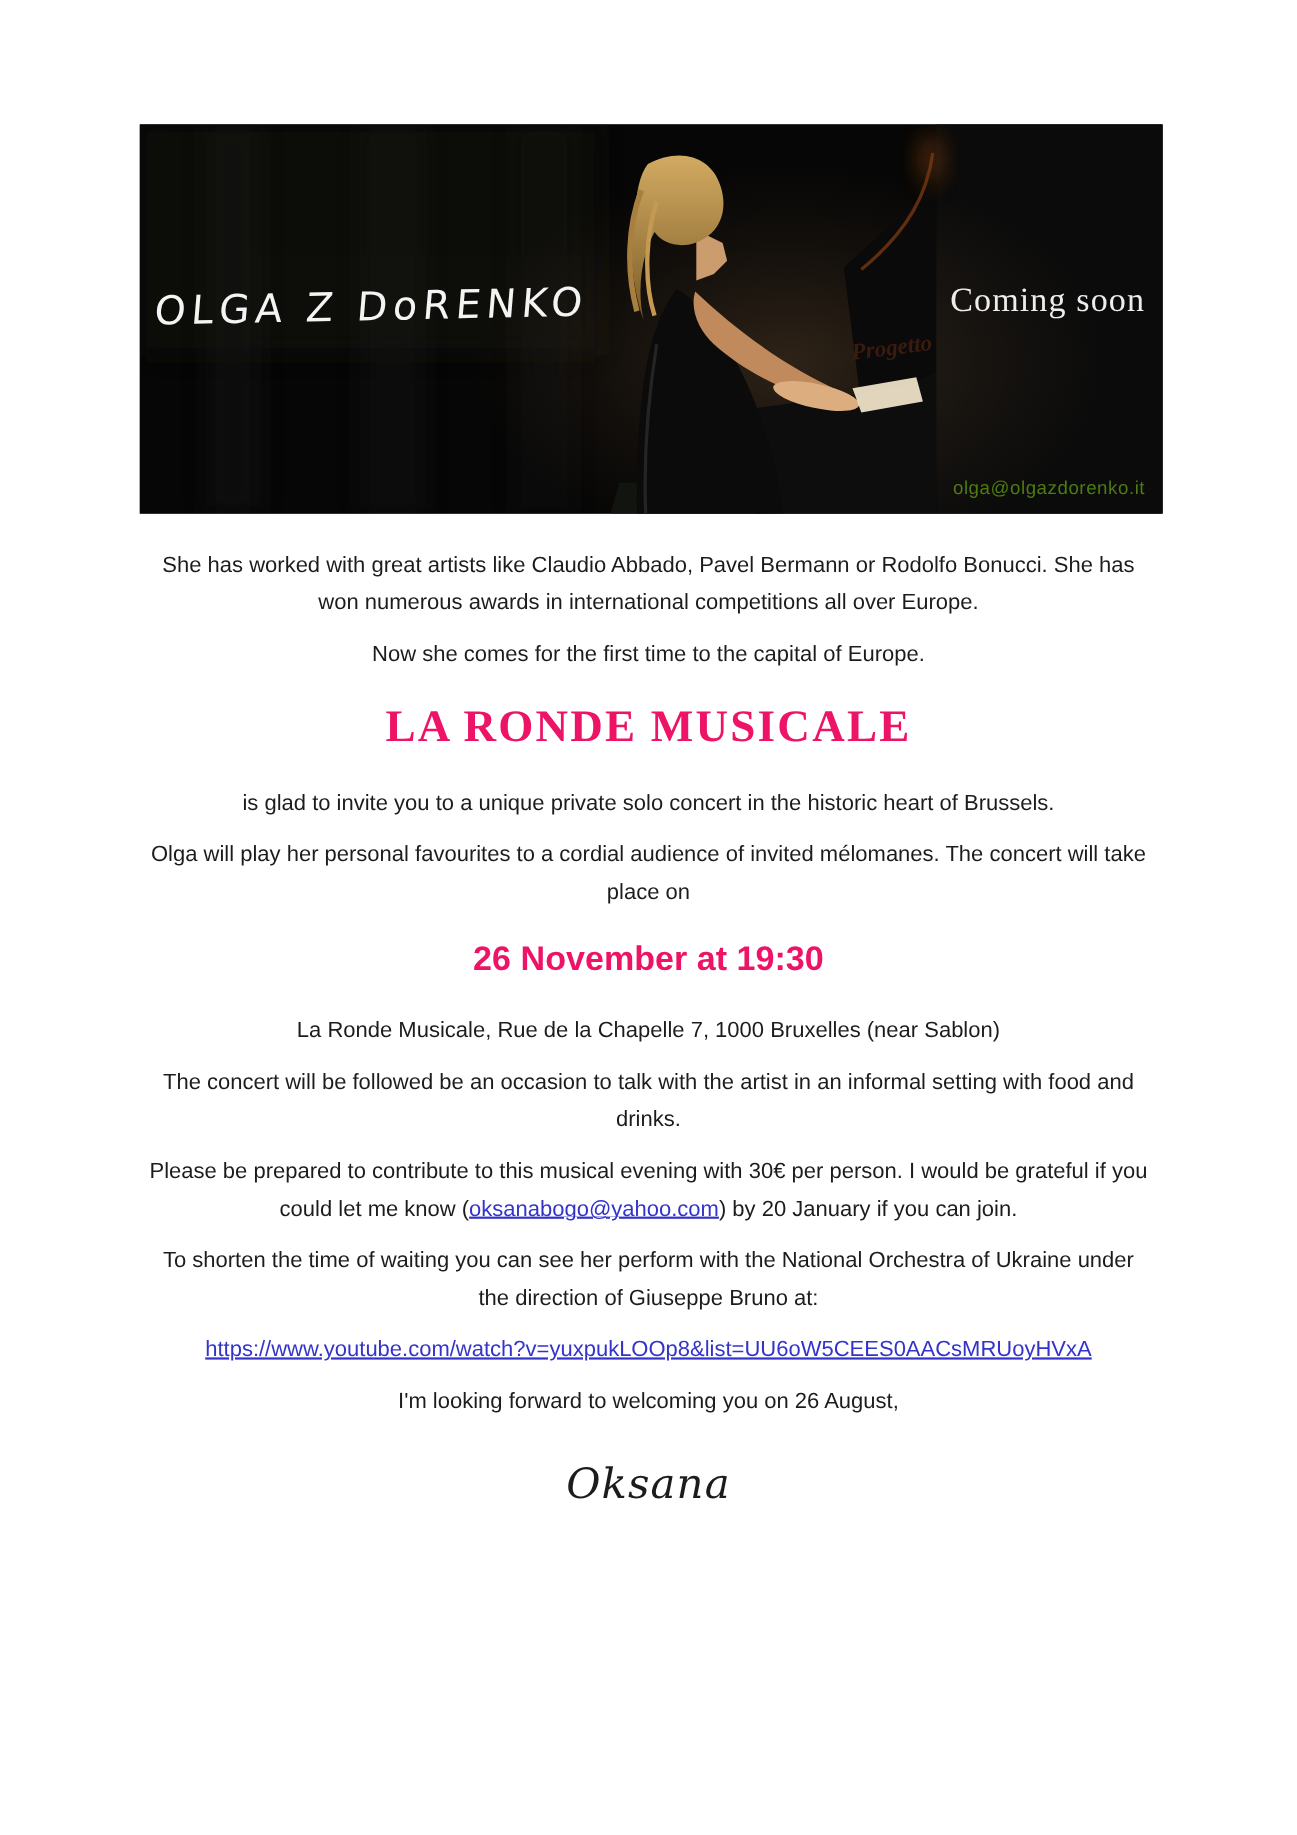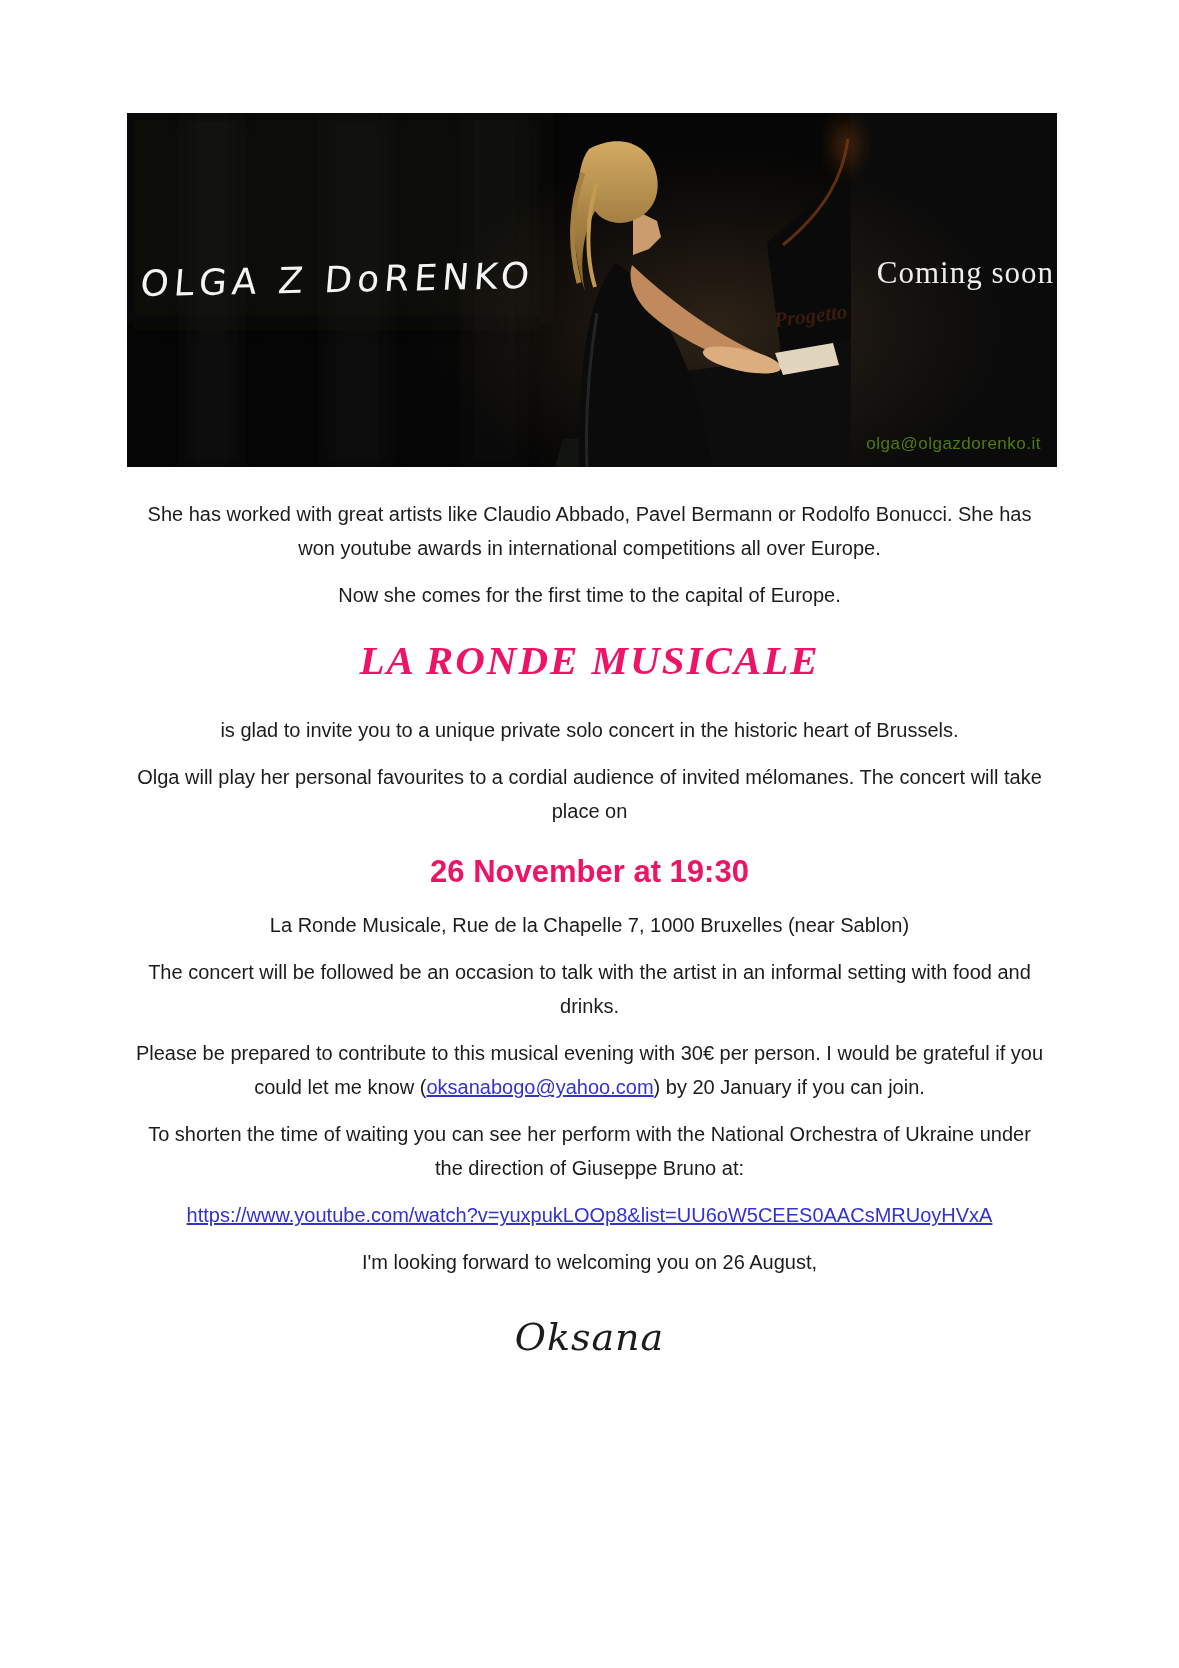--- a/index.html
+++ b/index.html
@@ -29,21 +29,21 @@
   }
   .banner svg { position: absolute; left: 0; top: 0; display: block; }
   .banner-logo {
     position: absolute; left: 14px; top: 146px;
     font-family: "DejaVu Sans", sans-serif;
     font-size: 36px; color: #f4f4f4;
     letter-spacing: 5px; white-space: nowrap;
     transform: skewX(-6deg) rotate(-1.2deg);
   }
   .coming-soon {
-    position: absolute; right: 3px; top: 142px;
+    position: absolute; right: 16px; top: 142px;
     font-family: "Liberation Serif", "DejaVu Serif", serif;
     font-size: 31px; color: #ededed; letter-spacing: 1px;
   }
   .banner-email {
     position: absolute; right: 16px; bottom: 13px;
     font-size: 17px; color: #4d7c0f; letter-spacing: .5px;
   }
   
   .content {
     position: absolute; left: 0; right: 0; top: 467px;
@@ -51,31 +51,31 @@
   }
   .content-inner { width: 916px; margin: 0 auto; text-align: center; }
   .content-inner p { margin: 0 0 13px; font-size: 20px; line-height: 1.7; }
   .intro-name {
     color: var(--accent-pink);
     font-weight: bold;
     font-size: 30px;
   }
   .series-title {
     font-family: "Liberation Serif", "DejaVu Serif", serif;
-    font-style: italic; font-weight: bold;
+    font-weight: bold;
     color: var(--accent-pink);
     font-size: 41px; letter-spacing: 2px;
     line-height: 1.2;
     margin: 24px 0 28px;
   }
   .date-heading {
     color: var(--accent-pink);
     font-size: 31px; font-weight: bold;
     line-height: 1.3;
-    margin: 24px 0 16px;
+    margin: 24px 0 28px;
   }
   a.link { color: var(--link-blue); text-decoration: underline; cursor: pointer; }
   .signature {
     font-family: "DejaVu Serif", "Liberation Serif", serif;
     font-style: italic;
     font-size: 38px;
     margin-top: 36px;
     letter-spacing: 1px;
   }
 </style>
@@ -136,21 +136,21 @@
 
     <div class="banner-logo">OLGA Z DoRENKO</div>
     <div class="coming-soon">Coming soon</div>
     <div class="banner-email">olga@olgazdorenko.it</div>
   </div>
 
   <div class="content">
     <div class="content-inner">
 
 
-      <p>She has worked with great artists like Claudio Abbado, Pavel Bermann or Rodolfo Bonucci. She has won youtube awards in international competitions all over Europe.</p>
+      <p>She has worked with great artists like Claudio Abbado, Pavel Bermann or Rodolfo Bonucci. She has won numerous awards in international competitions all over Europe.</p>
 
       <p>Now she comes for the first time to the capital of Europe.</p>
 
 
       <h1 class="series-title">LA RONDE MUSICALE</h1>
 
       <p>is glad to invite you to a unique private solo concert in the historic heart of Brussels.</p>
 
       <p>Olga will play her personal favourites to a cordial audience of invited mélomanes. The concert will take place on</p>
 

